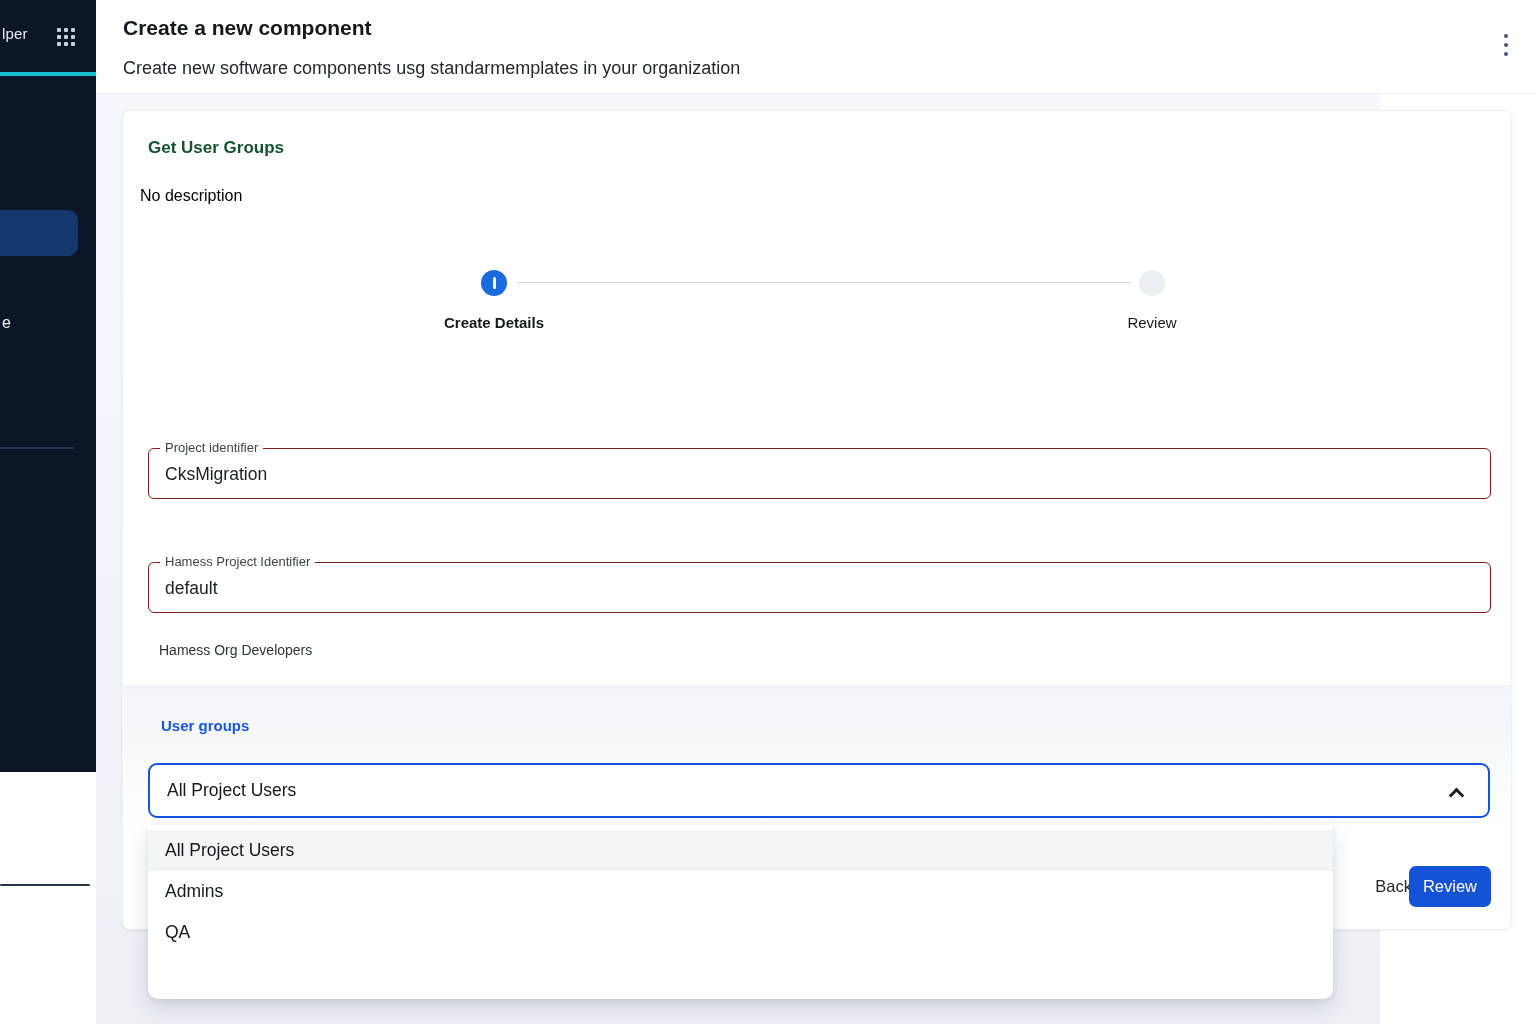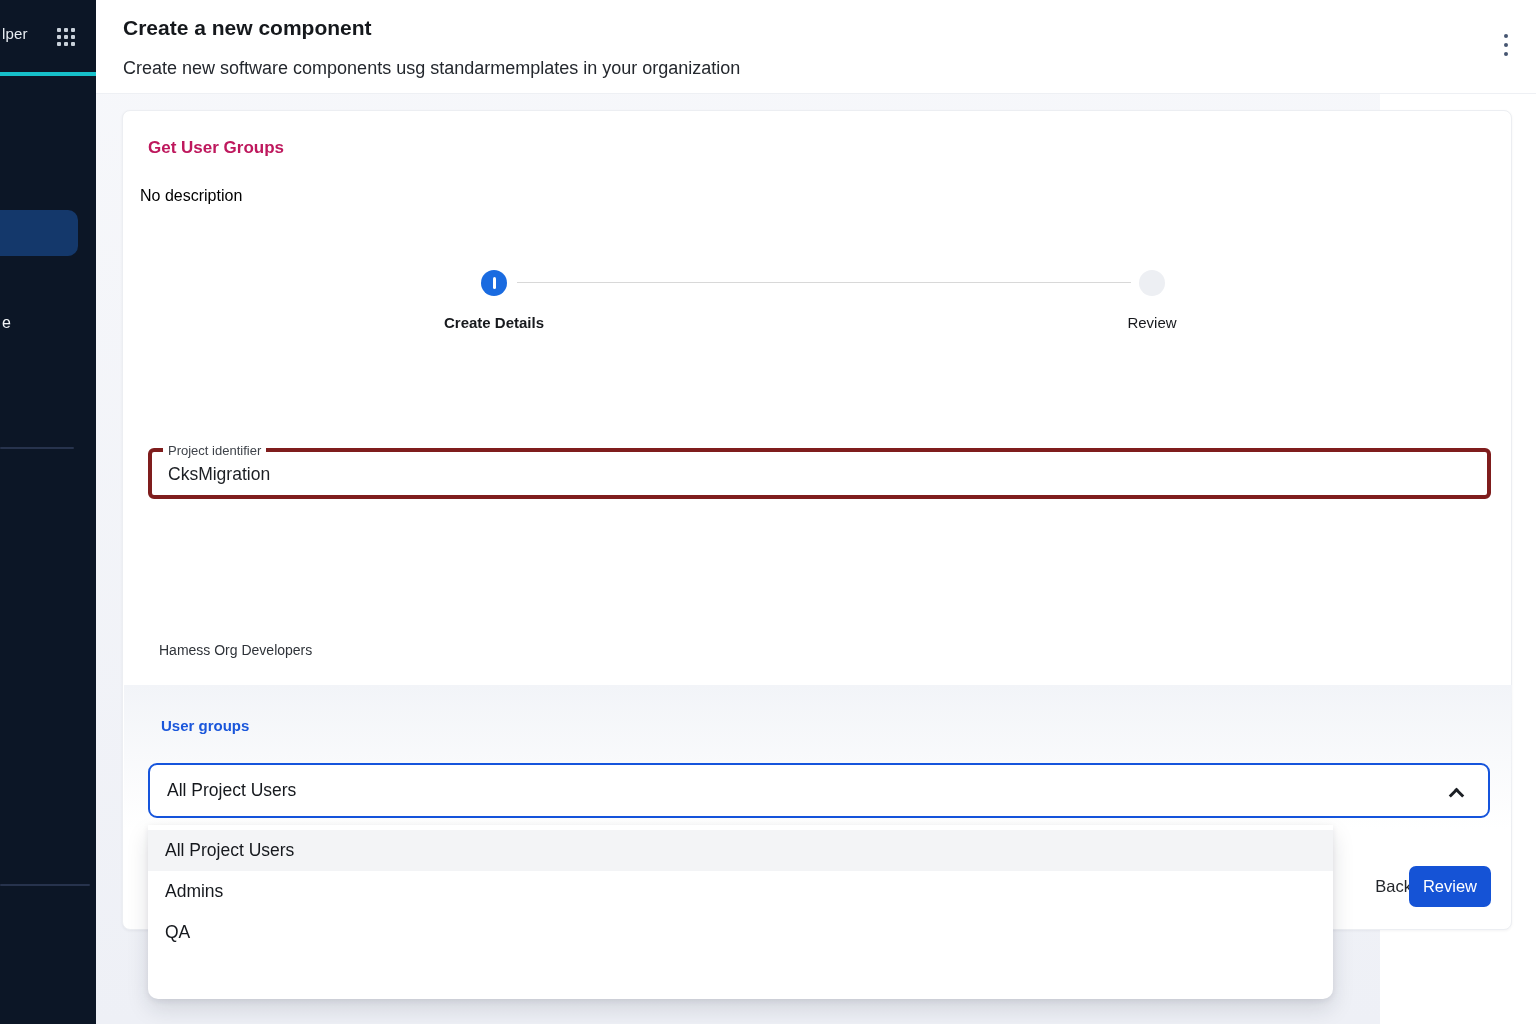--- a/index.html
+++ b/index.html
@@ -1,21 +1,21 @@
 <!DOCTYPE html>
 <html><head>
 <meta charset="utf-8">
 <style>
   * { margin:0; padding:0; box-sizing:border-box; }
   html,body { width:1536px; height:1024px; overflow:hidden; background:#fff;
               font-family:"Liberation Sans", sans-serif; color:#1c1f24; }
   #screen { position:relative; width:1536px; height:1024px; }
 
   
-  .sidebar { position:absolute; left:0; top:0; width:96px; height:1024px; background:#0c1626; }
+  .sidebar { position:absolute; left:0; top:0; width:96px; height:772px; background:#0c1626; }
   .sb-brand { position:absolute; left:2px; top:25px; color:#e9edf2; font-size:15px; letter-spacing:.2px; }
   .apps-icon { position:absolute; left:57px; top:28px; display:grid; grid-template-columns:repeat(3,4px); grid-gap:3px; cursor:pointer; }
   .apps-icon i { width:4px; height:4px; background:#c9d1da; border-radius:1px; display:block; }
   .teal-line { position:absolute; left:0; top:72px; width:96px; height:4px; background:#16c0ca; }
   .nav-selected { position:absolute; left:0; top:210px; width:78px; height:46px; background:#14386b; border-radius:0 10px 10px 0; cursor:pointer; }
   .nav-partial { position:absolute; left:2px; top:314px; color:#f4f6f8; font-size:16px; }
   .sb-div { position:absolute; left:0; height:2px; background:#27334d; border-radius:2px; }
   .sb-div.d1 { top:447px; width:74px; }
   .sb-div.d2 { top:884px; width:90px; }
 
@@ -25,36 +25,36 @@
   .topbar { position:absolute; left:0; top:0; width:1440px; height:94px; background:#ffffff;
             border-bottom:1px solid #eef0f4; }
   .page-title { position:absolute; left:27px; top:16px; font-size:21px; font-weight:700; color:#15181c; }
   .page-subtitle { position:absolute; left:27px; top:58px; font-size:18px; color:#24282e; }
   .kebab { position:absolute; right:24px; top:30px; display:flex; flex-direction:column; gap:5px; padding:4px; cursor:pointer; }
   .kebab i { width:4px; height:4px; background:#465571; border-radius:50%; display:block; }
 
   
   .card { position:absolute; left:26px; top:110px; width:1390px; height:820px; background:#fff;
           border:1px solid #eceef2; border-radius:8px; box-shadow:0 1px 3px rgba(16,24,40,.05); }
-  .card-title { position:absolute; left:25px; top:27px; font-size:17px; font-weight:700; color:#be185d; }
+  .card-title { position:absolute; left:25px; top:27px; font-size:17px; font-weight:700; color:#14532d; }
   .card-desc { position:absolute; left:17px; top:76px; font-size:16px; color:#000000; }
 
   
   .step-circle { position:absolute; width:26px; height:26px; border-radius:50%;
                  display:flex; align-items:center; justify-content:center; }
   .step-circle.active { left:358px; top:159px; background:#1a6be0; }
   .step-circle.active .bar { width:3px; height:12px; background:#fff; border-radius:2px; }
   .step-circle.pending { left:1016px; top:159px; background:#edeff3; }
   .step-line { position:absolute; left:394px; top:171px; width:614px; height:1px; background:#d8d8d8; }
   .step-label { position:absolute; top:203px; width:220px; text-align:center; font-size:15px; color:#17191d; }
   .step-label.l1 { left:261px; font-weight:600; }
   .step-label.l2 { left:919px; font-weight:400; }
 
   
-  .ofield { position:absolute; left:25px; width:1343px; height:51px; border:4px solid #7f1d1d;
+  .ofield { position:absolute; left:25px; width:1343px; height:51px; border:1px solid #7f1d1d;
             border-radius:6px; background:#fff; }
   .ofield.f1 { top:337px; } .ofield.f2 { top:451px; }
   .ofield .flabel { position:absolute; left:11px; top:-9px; background:#fff; padding:0 5px;
                     font-size:13px; color:#3f434a; white-space:nowrap; }
   .ofield input { position:absolute; left:0; top:0; width:100%; height:100%; border:none; outline:none;
                   background:transparent; padding:2px 16px 0; font-family:"Liberation Sans",sans-serif;
                   font-size:17.5px; color:#1c1f24; }
   .plain-label { position:absolute; left:36px; top:531px; font-size:14px; color:#2f3339; }
 
   .section-tint { position:absolute; left:1px; top:574px; width:1388px; height:170px; pointer-events:none;
@@ -132,20 +132,24 @@
       <div class="step-line"></div>
       <div class="step-circle pending"></div>
       <div class="step-label l1">Create Details</div>
       <div class="step-label l2">Review</div>
 
       <div class="ofield f1">
         <span class="flabel">Project identifier</span>
         <input type="text" value="CksMigration" style="">
       </div>
 
+      <div class="ofield f2">
+        <span class="flabel">Hamess Project Identifier</span>
+        <input type="text" value="default" style="">
+      </div>
 
       <div class="plain-label">Hamess Org Developers</div>
 
       <div class="section-tint"></div>
 
       <div class="ug-link">User groups</div>
 
       <div class="select">
         <span class="sel-value">All Project Users</span>
         <span class="chev-up"></span>

